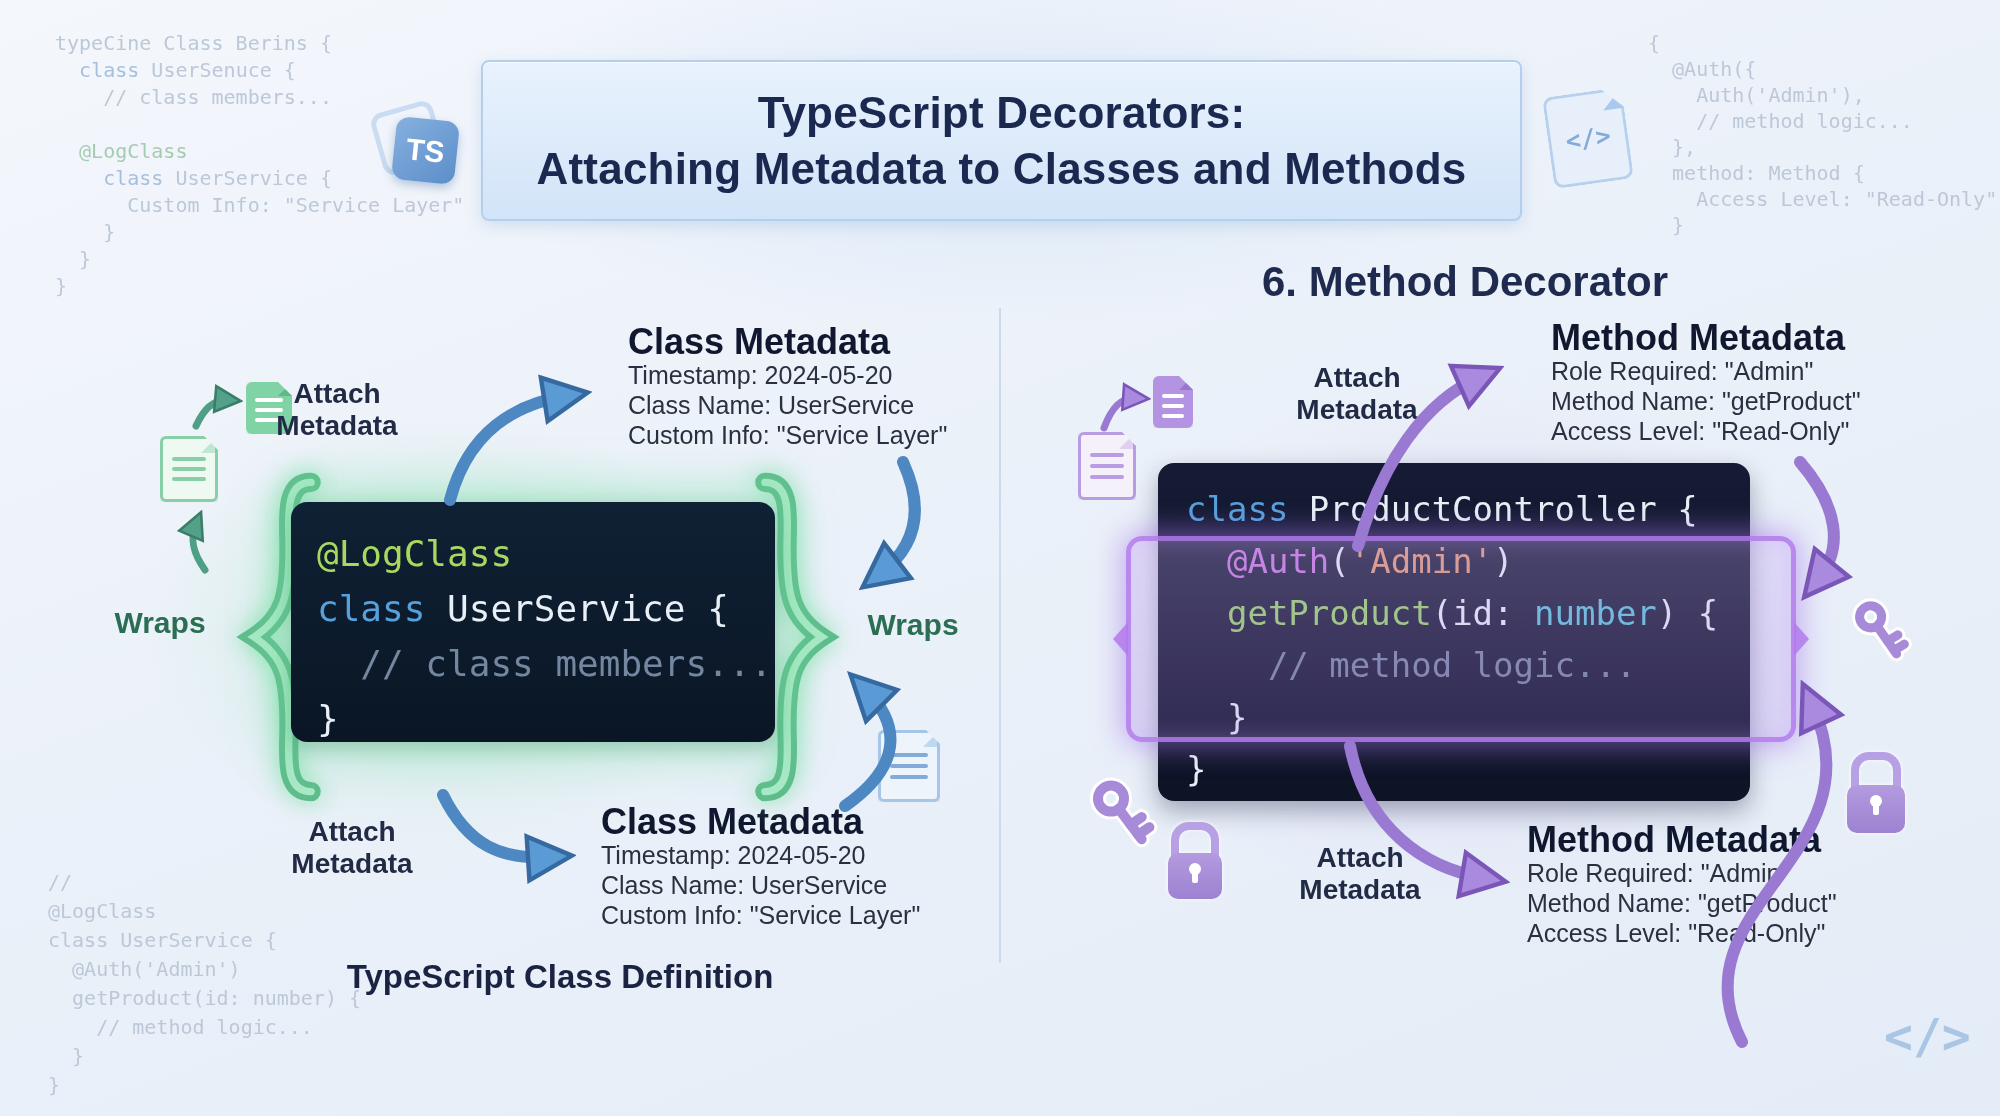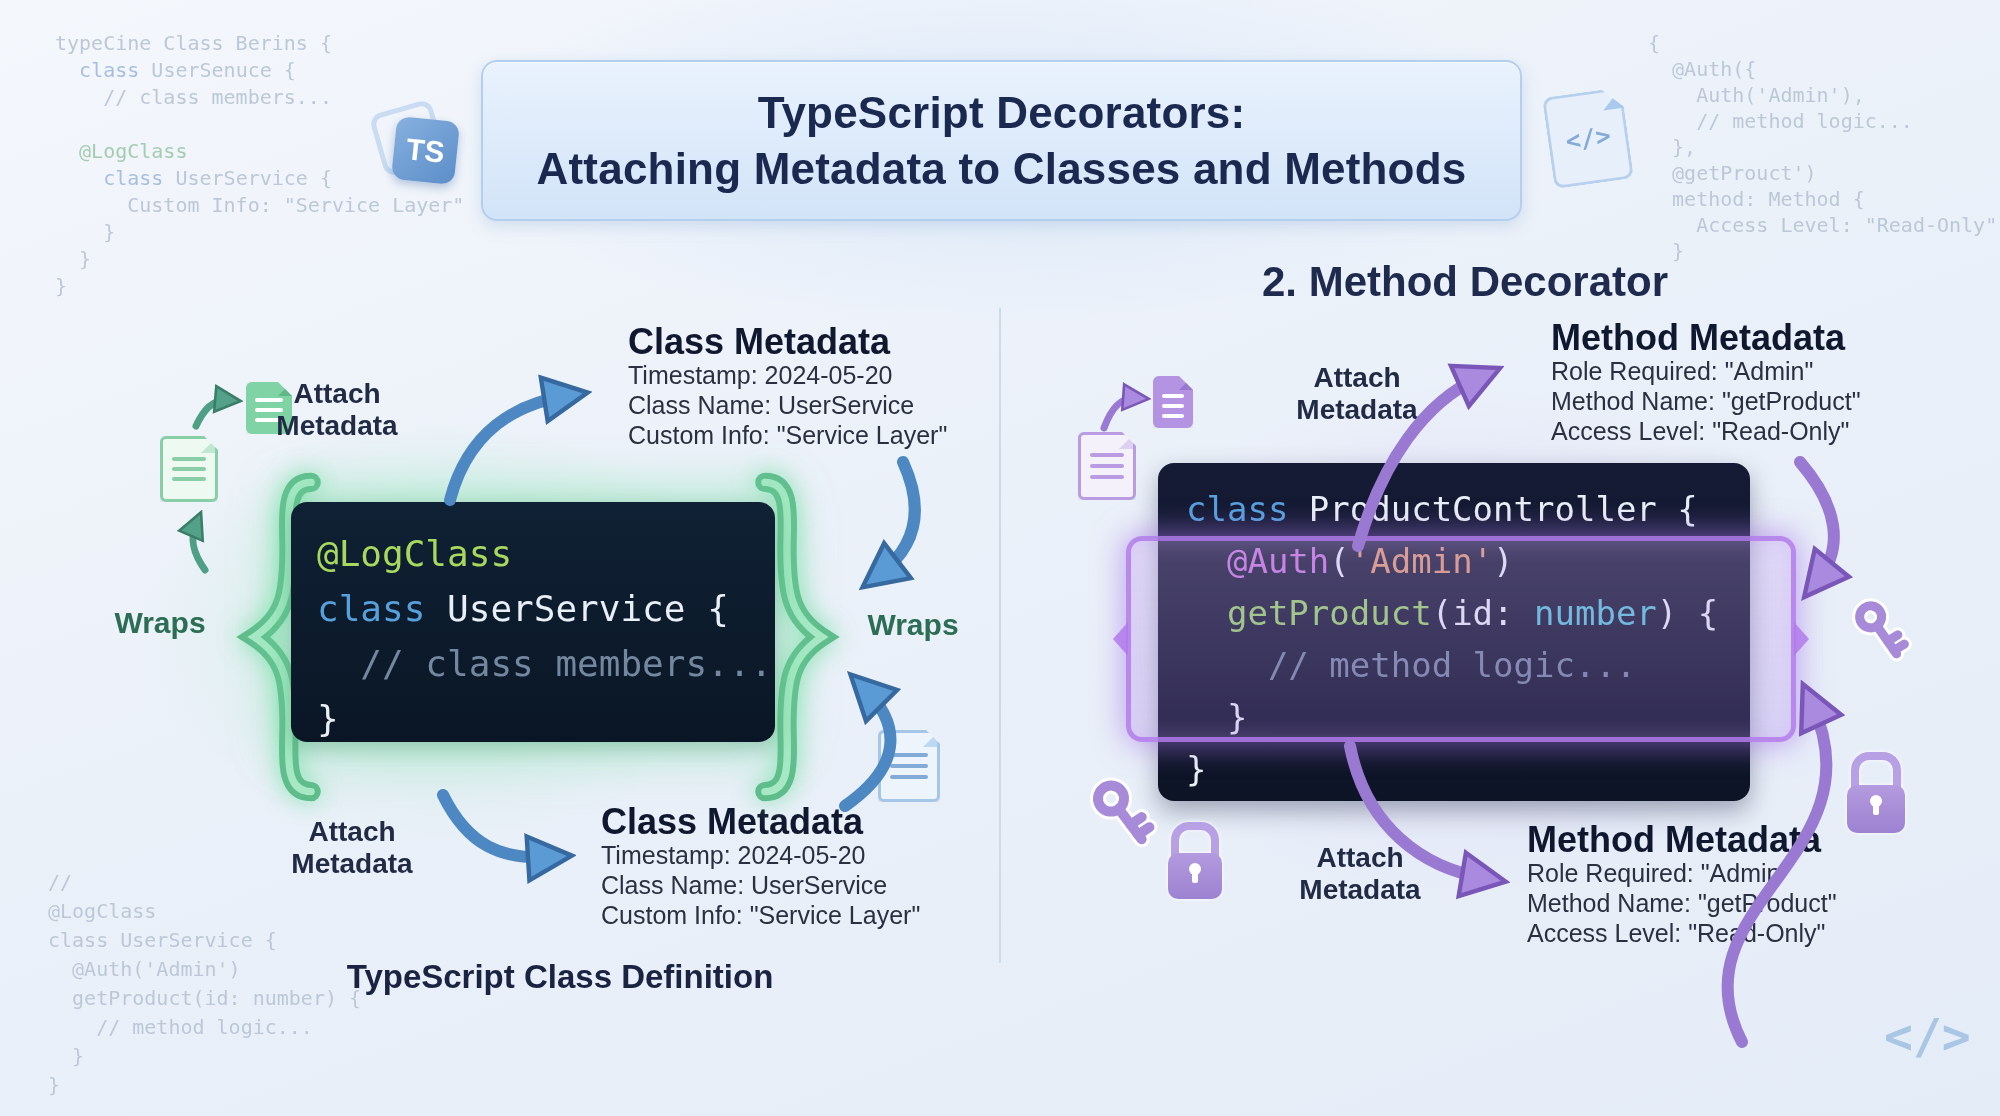--- a/index.html
+++ b/index.html
@@ -18,21 +18,21 @@
   #bgcode-tl{left:55px;top:30px;line-height:27px;}
   #bgcode-tr{left:1648px;top:30px;line-height:26px;}
   #bgcode-bl{left:48px;top:868px;line-height:29px;}
   .tk-faint{color:#bcc8d8;}
   .tk-faint-blue{color:#a6bfde;}
   .tk-faint-green{color:#a3ccb0;}
   
   .title-box{
     position:absolute;left:481px;top:60px;width:1037px;height:157px;
     background:linear-gradient(180deg,#e9f2fd 0%,#d2e4f8 100%);
-    border:2px solid #b3cfee;border-radius:16px;
+    border:2px solid #b3cfee;border-radius:8px;
     box-shadow:0 5px 16px rgba(130,165,210,.28), inset 0 1px 0 #f6fafe;
     display:flex;flex-direction:column;align-items:center;justify-content:center;
   }
   .title-line{font-size:44px;font-weight:bold;color:#1b2950;line-height:56px;letter-spacing:.2px;}
   
   .ts-ghost{position:absolute;left:376px;top:106px;width:54px;height:54px;border:5px solid #c9dcf2;border-radius:12px;transform:rotate(-16deg);}
   .ts-badge{position:absolute;left:394px;top:119px;width:63px;height:63px;border-radius:13px;
     background:linear-gradient(135deg,#86b0df,#5c8ec9);transform:rotate(6deg);
     display:flex;align-items:center;justify-content:center;color:#fff;font-weight:bold;font-size:30px;
     box-shadow:0 4px 10px rgba(60,100,160,.35);}
@@ -153,21 +153,20 @@
       <div class="cl"><span class="tk-faint">    }</span></div>
       <div class="cl"><span class="tk-faint">  }</span></div>
       <div class="cl"><span class="tk-faint">}</span></div>
     </div>
   <div class="bgcode" id="bgcode-tr">
       <div class="cl"><span class="tk-faint">{</span></div>
       <div class="cl"><span class="tk-faint">  @Auth({</span></div>
       <div class="cl"><span class="tk-faint">    Auth('Admin'),</span></div>
       <div class="cl"><span class="tk-faint">    // method logic...</span></div>
       <div class="cl"><span class="tk-faint">  },</span></div>
-      <div class="cl"><span class="tk-faint">  @getProuct')</span></div>
       <div class="cl"><span class="tk-faint">  method: Method {</span></div>
       <div class="cl"><span class="tk-faint">    Access Level: "Read-Only"</span></div>
       <div class="cl"><span class="tk-faint">  }</span></div>
     </div>
   <div class="bgcode" id="bgcode-bl">
       <div class="cl"><span class="tk-faint">//</span></div>
       <div class="cl"><span class="tk-faint">@LogClass</span></div>
       <div class="cl"><span class="tk-faint">class UserService {</span></div>
       <div class="cl"><span class="tk-faint">  @Auth('Admin')</span></div>
       <div class="cl"><span class="tk-faint">  getProduct(id: number) {</span></div>
@@ -183,21 +182,21 @@
 
   <div class="title-box">
     <div class="title-line">TypeScript Decorators:</div>
     <div class="title-line">Attaching Metadata to Classes and Methods</div>
   </div>
 
   <div class="code-file">
     <span>&lt;/&gt;</span>
   </div>
 
-  <div class="heading" id="h-right">2. Method Decorator</div>
+  <div class="heading" id="h-right">6. Method Decorator</div>
 
   <div class="divider"></div>
 
   <div class="doc" id="doc-green-solid">
       <span style="top:16px"></span>
       <span style="top:26px"></span>
       <span style="top:36px"></span>
     </div>
   <div class="doc" id="doc-green-outline">
       <span style="top:18px"></span>

